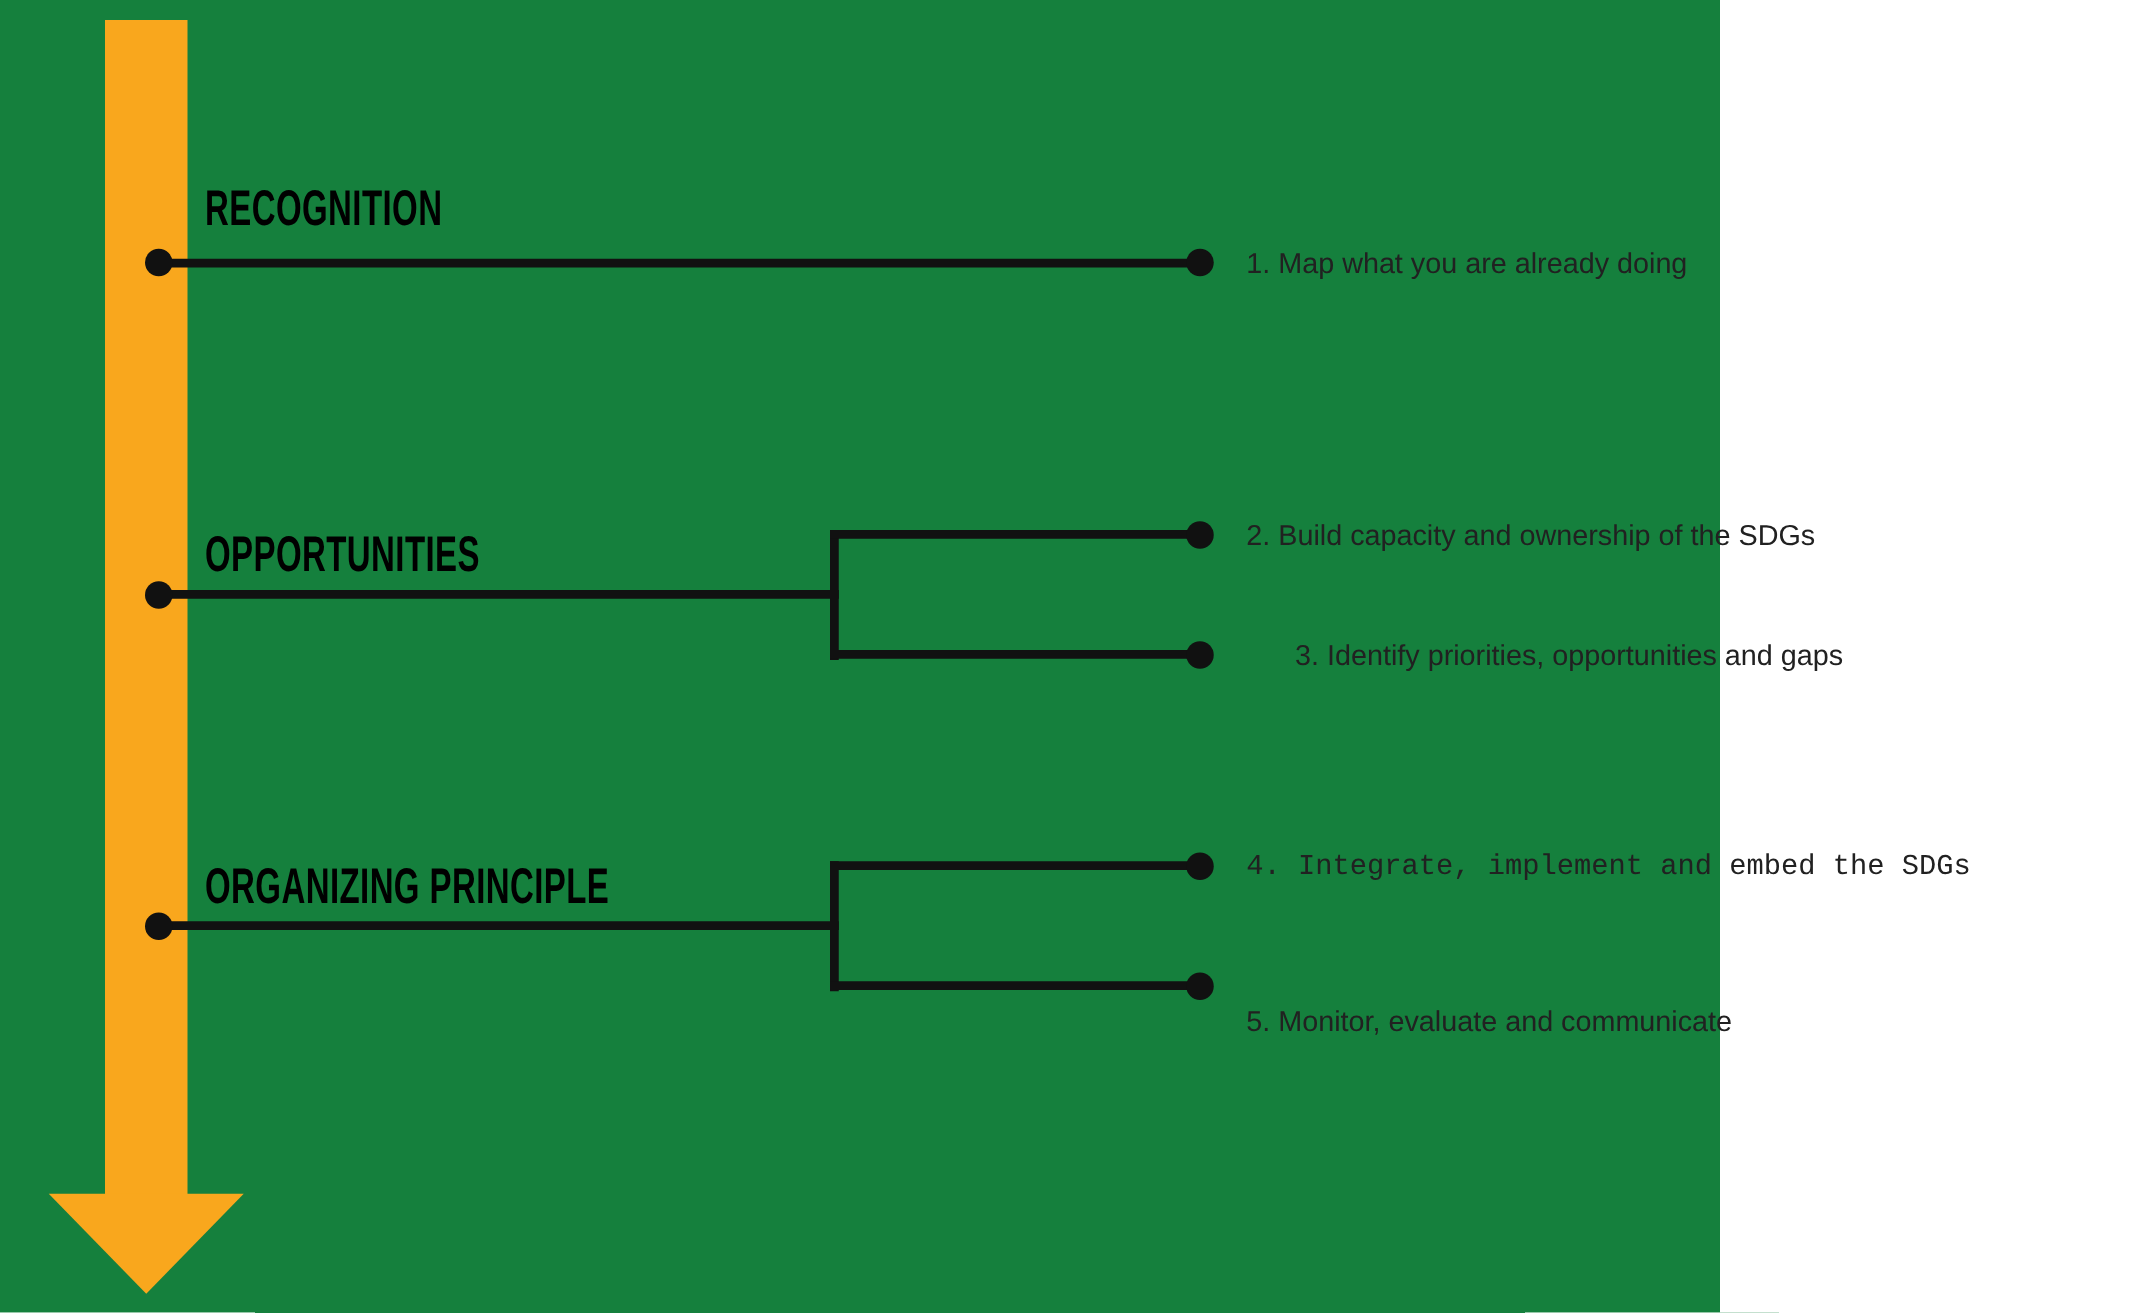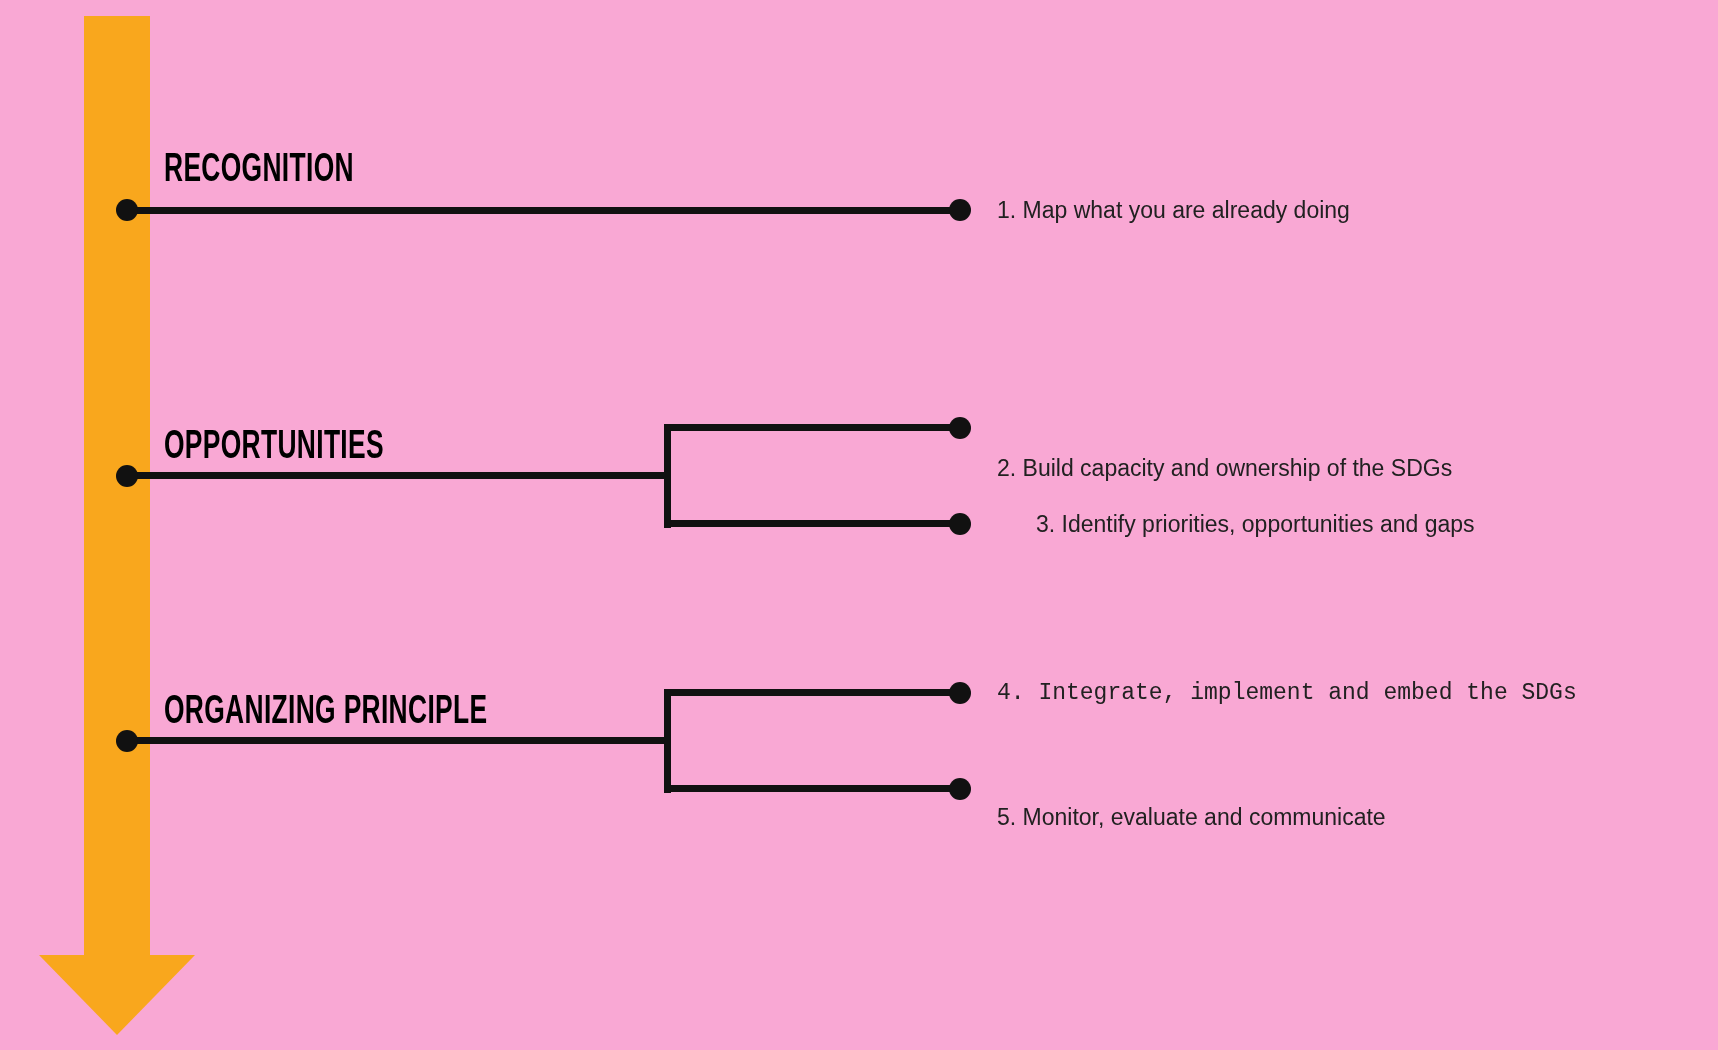--- a/index.html
+++ b/index.html
@@ -11,23 +11,23 @@
   * { margin: 0; padding: 0; box-sizing: border-box; }
   html, body {
     width: 1718px;
     height: 1050px;
     background: #ffffff;
     font-family: "Liberation Sans", "DejaVu Sans", sans-serif;
     overflow: hidden;
   }
   .canvas {
     position: relative;
-    width: 1718px;
+    width: 1376px;
     height: 1050px;
-    background: #f9a8d4;
+    background: #15803d;
   }
   
   .arrow-shaft {
     position: absolute;
     left: 84px; top: 16px;
     width: 66px; height: 941px;
     background: var(--arrow);
   }
   .arrow-head {
     position: absolute;
@@ -80,21 +80,21 @@
   .step-1   { top: 191px; }
 
   .g2-label  { top: 424px; }
   .g2-line   { left: 127px; top: 472px; width: 544px; }
   .g2-vline  { left: 664px; top: 424px; height: 104px; }
   .g2-branch-top { left: 664px; top: 424px; width: 296px; }
   .g2-branch-bot { left: 664px; top: 520px; width: 296px; }
   .g2-dot-l  { left: 116px; top: 465px; }
   .g2-dot-r1 { left: 949px; top: 417px; }
   .g2-dot-r2 { left: 949px; top: 513px; }
-  .step-2    { top: 409px; margin-top: 40px; }
+  .step-2    { top: 409px; }
   .step-3    { top: 505px; margin-left: 39px; }
 
   .g3-label  { top: 689px; }
   .g3-line   { left: 127px; top: 737px; width: 544px; }
   .g3-vline  { left: 664px; top: 689px; height: 104px; }
   .g3-branch-top { left: 664px; top: 689px; width: 296px; }
   .g3-branch-bot { left: 664px; top: 785px; width: 296px; }
   .g3-dot-l  { left: 116px; top: 730px; }
   .g3-dot-r1 { left: 949px; top: 682px; }
   .g3-dot-r2 { left: 949px; top: 778px; }

